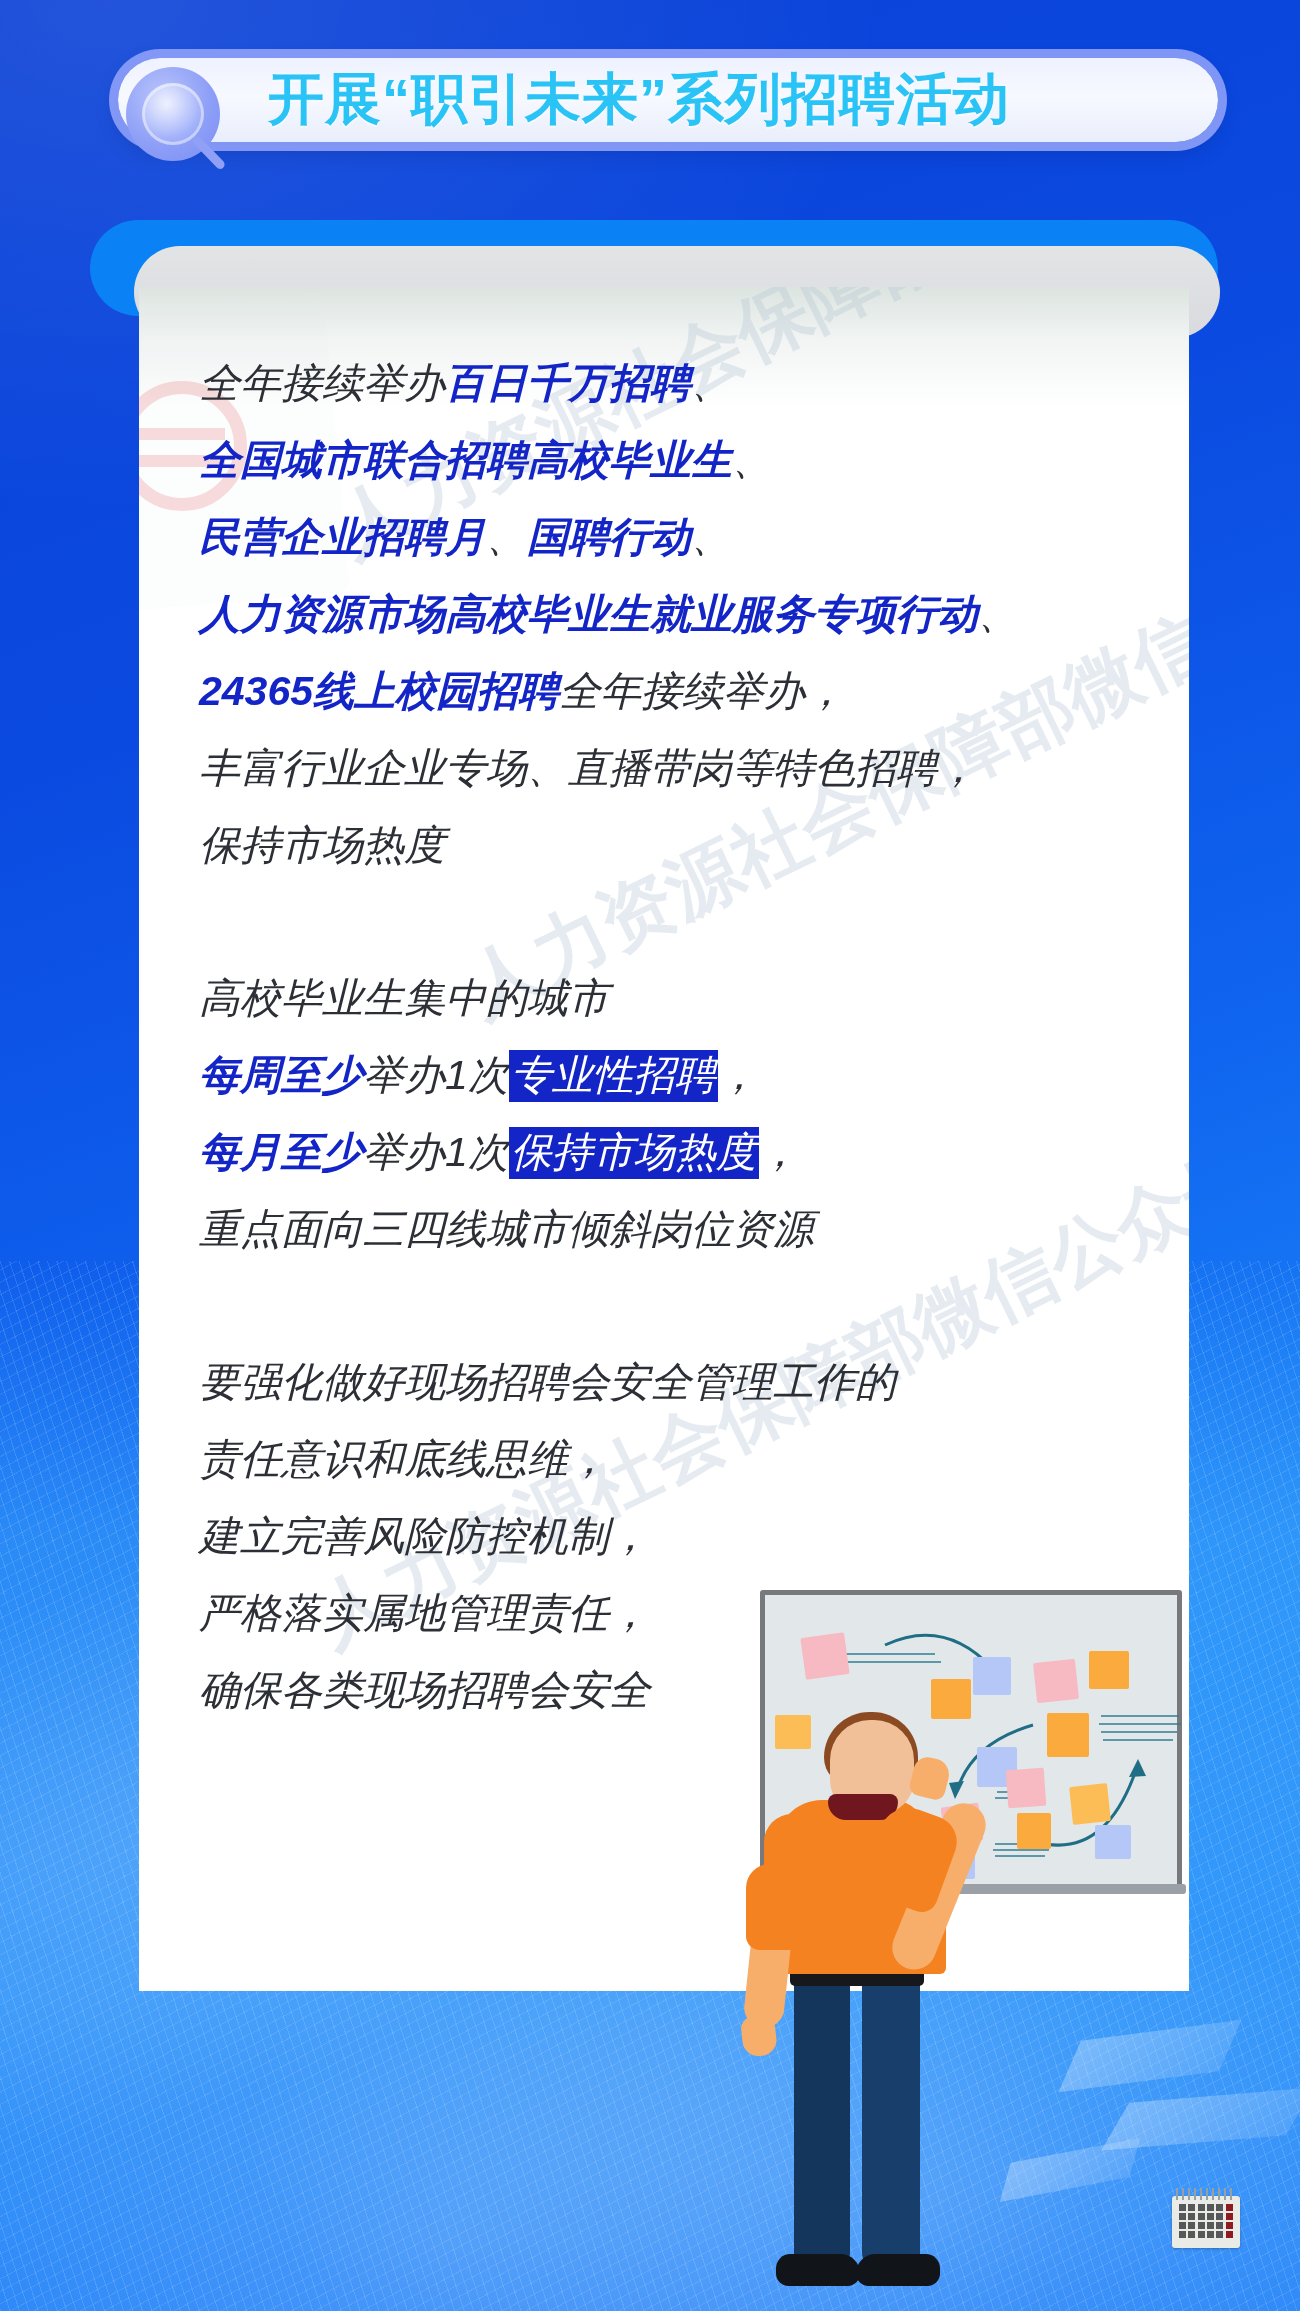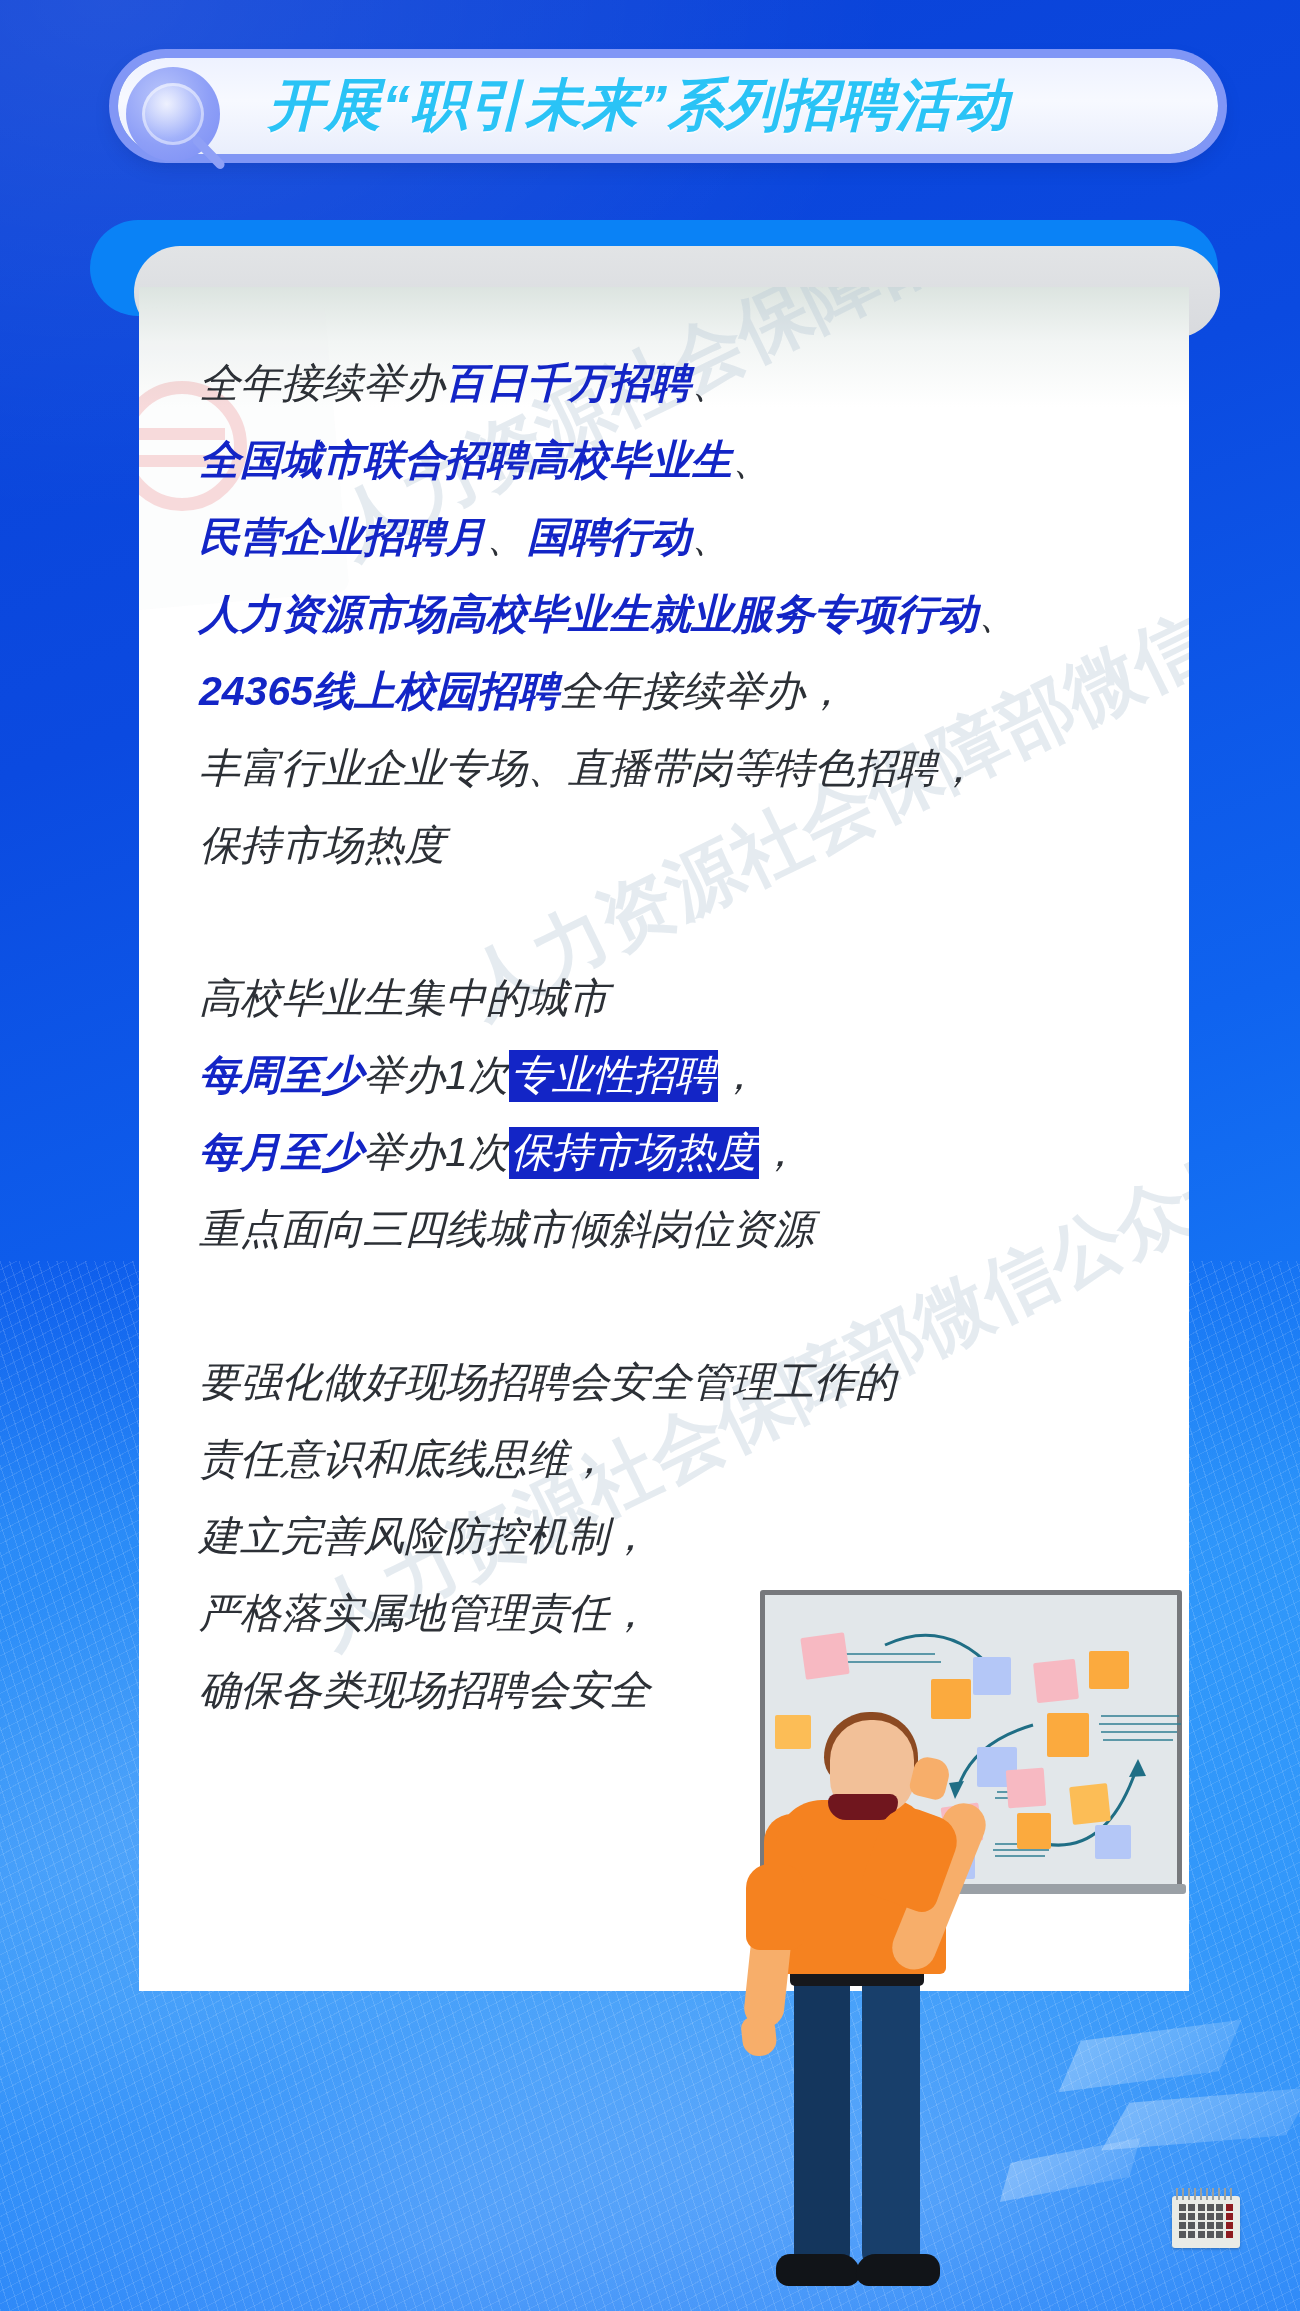--- a/index.html
+++ b/index.html
@@ -42,25 +42,25 @@
     position: absolute; pointer-events: none;
     background: linear-gradient(120deg, rgba(255,255,255,.55), rgba(220,235,255,.28));
     opacity: .55;
   }
   .sheet-a { left: 1075px; top: 2030px; width: 150px; height: 52px; transform: skewX(-30deg) rotate(-8deg); }
   .sheet-b { left: 1120px; top: 2095px; width: 175px; height: 48px; transform: skewX(-34deg) rotate(-5deg); }
   .sheet-c { left: 1010px; top: 2150px; width: 120px; height: 40px; transform: skewX(-26deg) rotate(-12deg); }
 
   
   .header-pill {
-    position: absolute; left: 118px; top: 58px; width: 1100px; height: 96px;
+    position: absolute; left: 118px; top: 58px; width: 1100px; height: 84px;
     border-radius: 56px;
     background: linear-gradient(180deg, #eef2ff 0%, #f7f9ff 45%, #e9eefc 100%);
     box-shadow: 0 0 0 9px rgba(139,157,248,.92), 0 8px 22px rgba(0,20,90,.28);
-    display: flex; align-items: center; font-style: italic;
+    display: flex; align-items: center;
   }
   .header-magnifier {
     position: absolute; left: -6px; top: -5px; width: 122px; height: 122px;
   }
   .mag-ring {
     position: absolute; left: 14px; top: 14px; width: 94px; height: 94px;
     border-radius: 50%;
     background: radial-gradient(circle at 38% 32%, #b9c5fb 0%, #8e9ff7 55%, #7b8ef5 100%);
   }
   .mag-lens {

